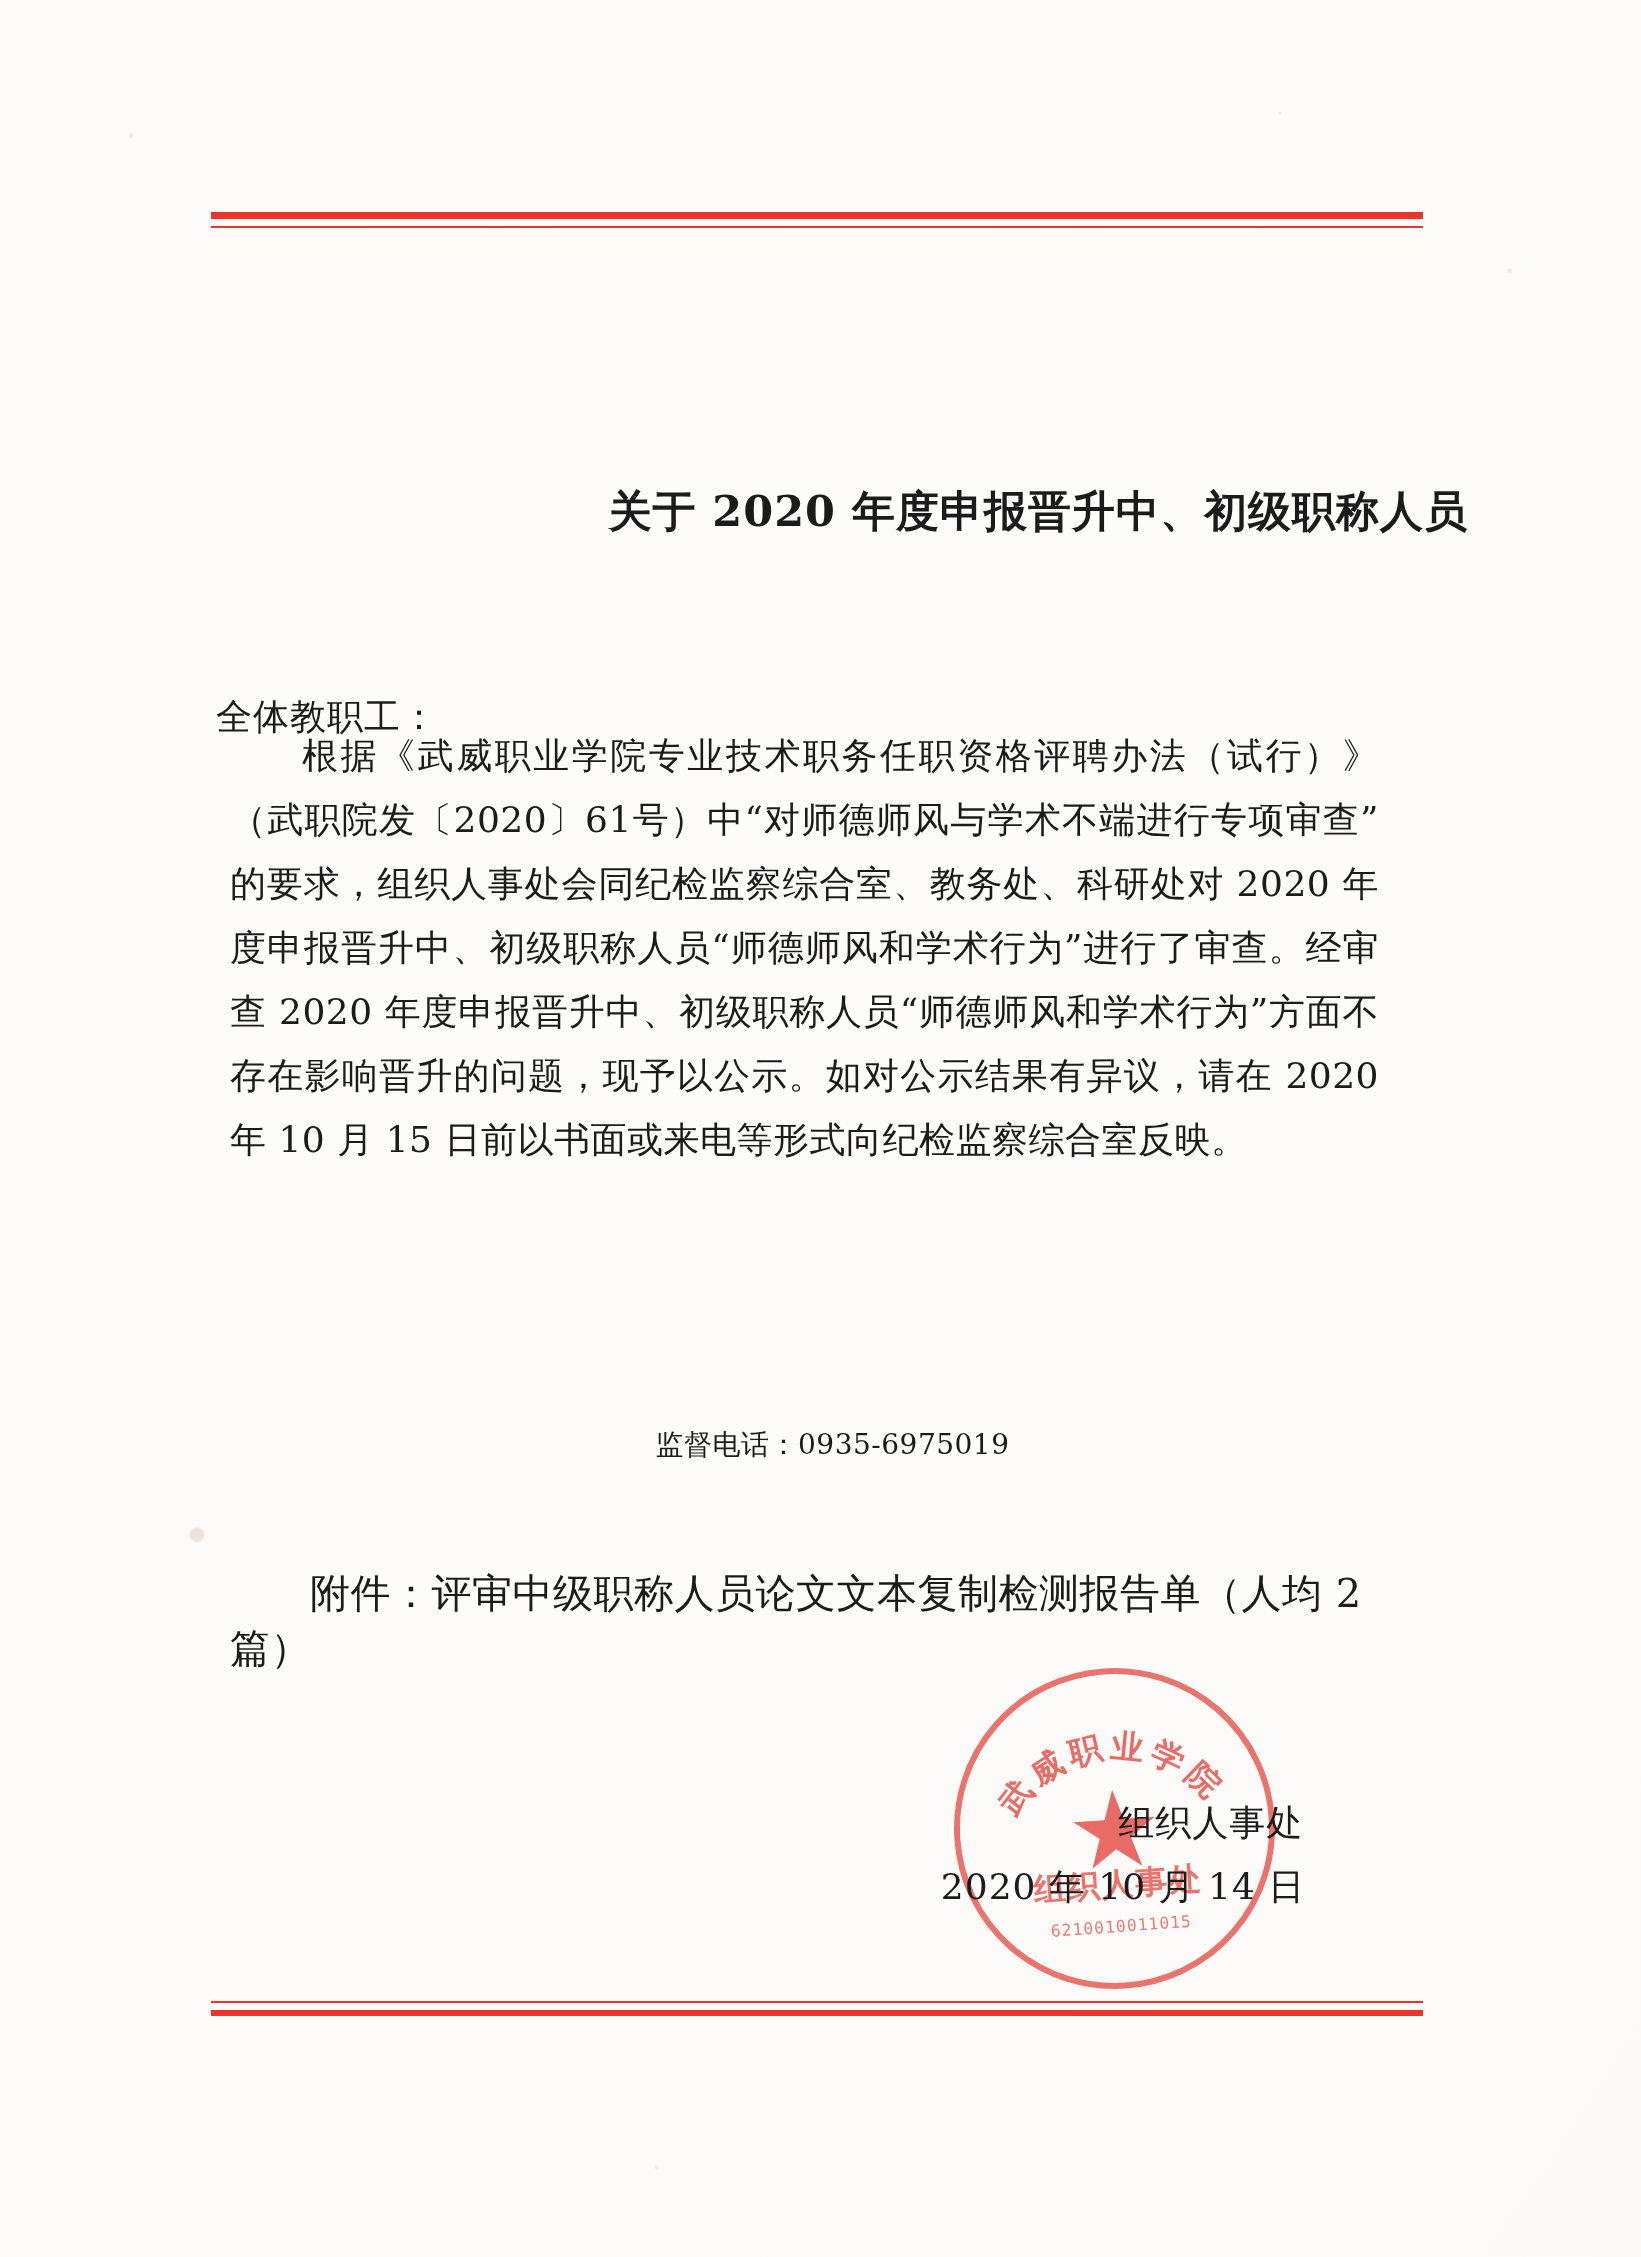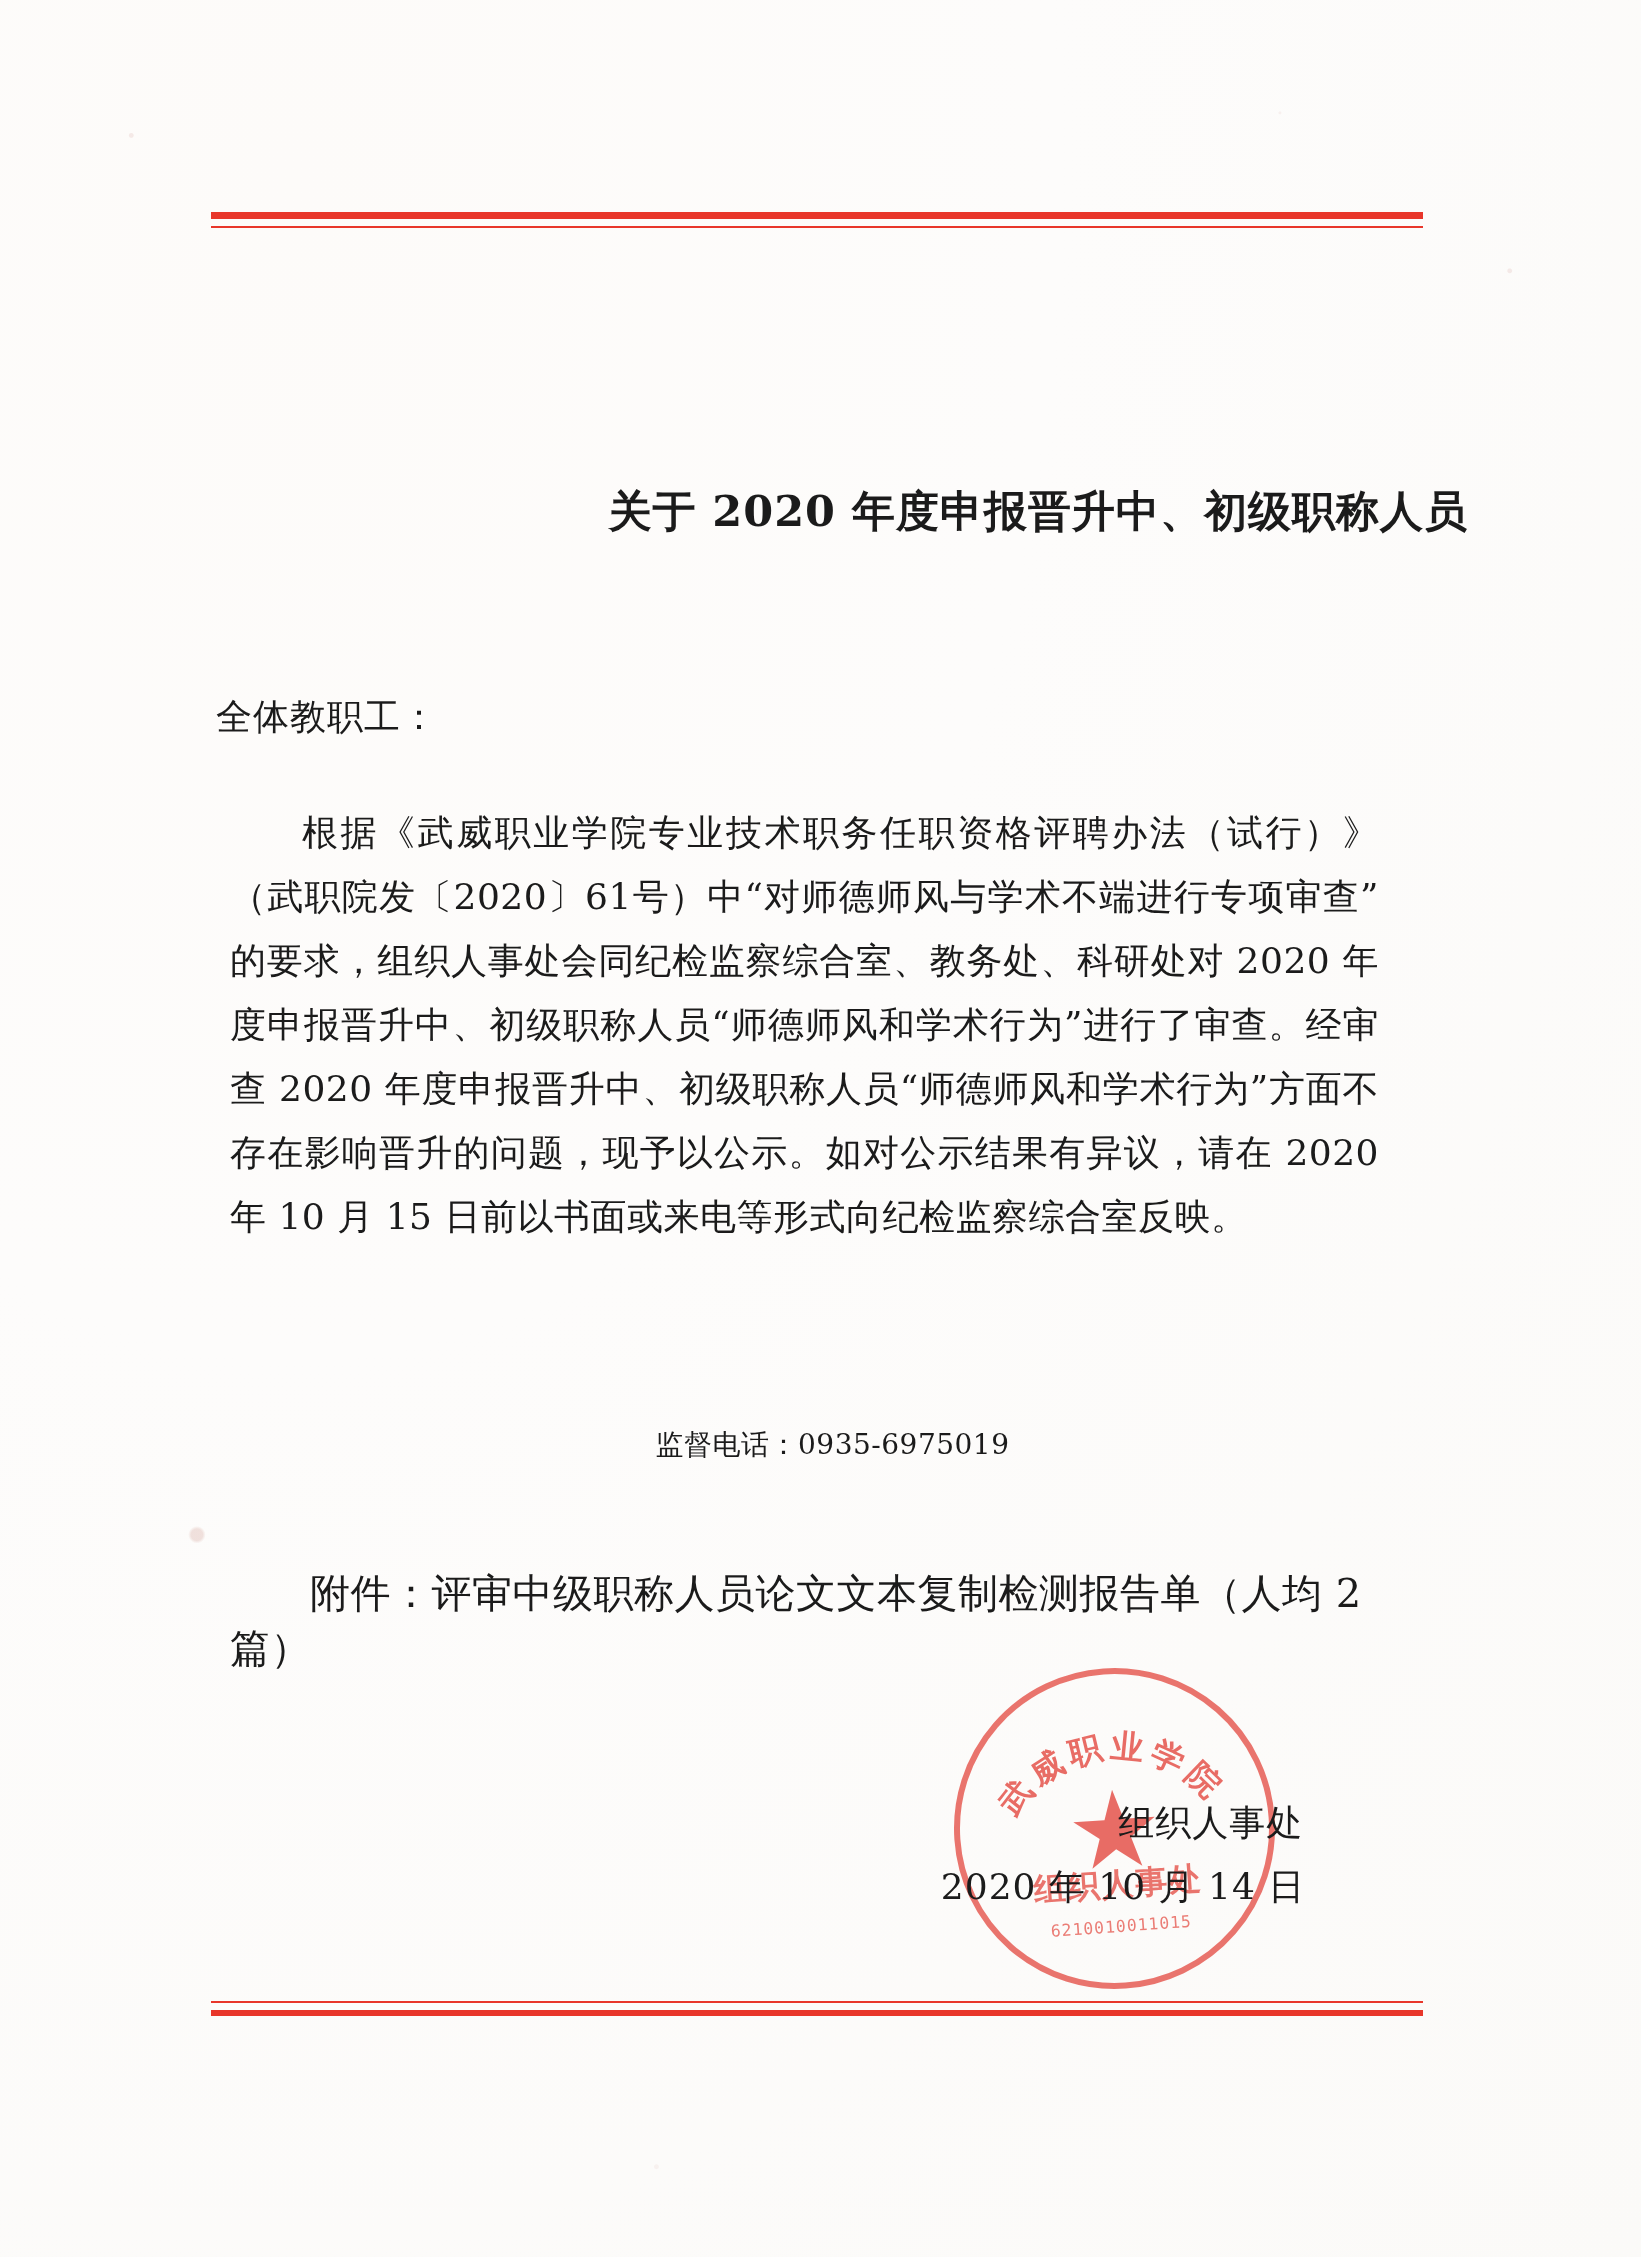--- a/index.html
+++ b/index.html
@@ -98,21 +98,21 @@
     position: absolute;
     top: 693px;
     left: 42px;
     font-size: 36px;
     color: #1b1b1b;
     letter-spacing: 1px;
   }
 
   .body-block {
     position: absolute;
-    top: 801px;
+    top: 724px;
     left: 56px;
     width: 1149px;
     font-size: 36px;
     line-height: 64px;
     color: #1b1b1b;
     letter-spacing: 0.5px;
     text-align: justify;
     text-justify: inter-character;
   }
   .body-block p {

